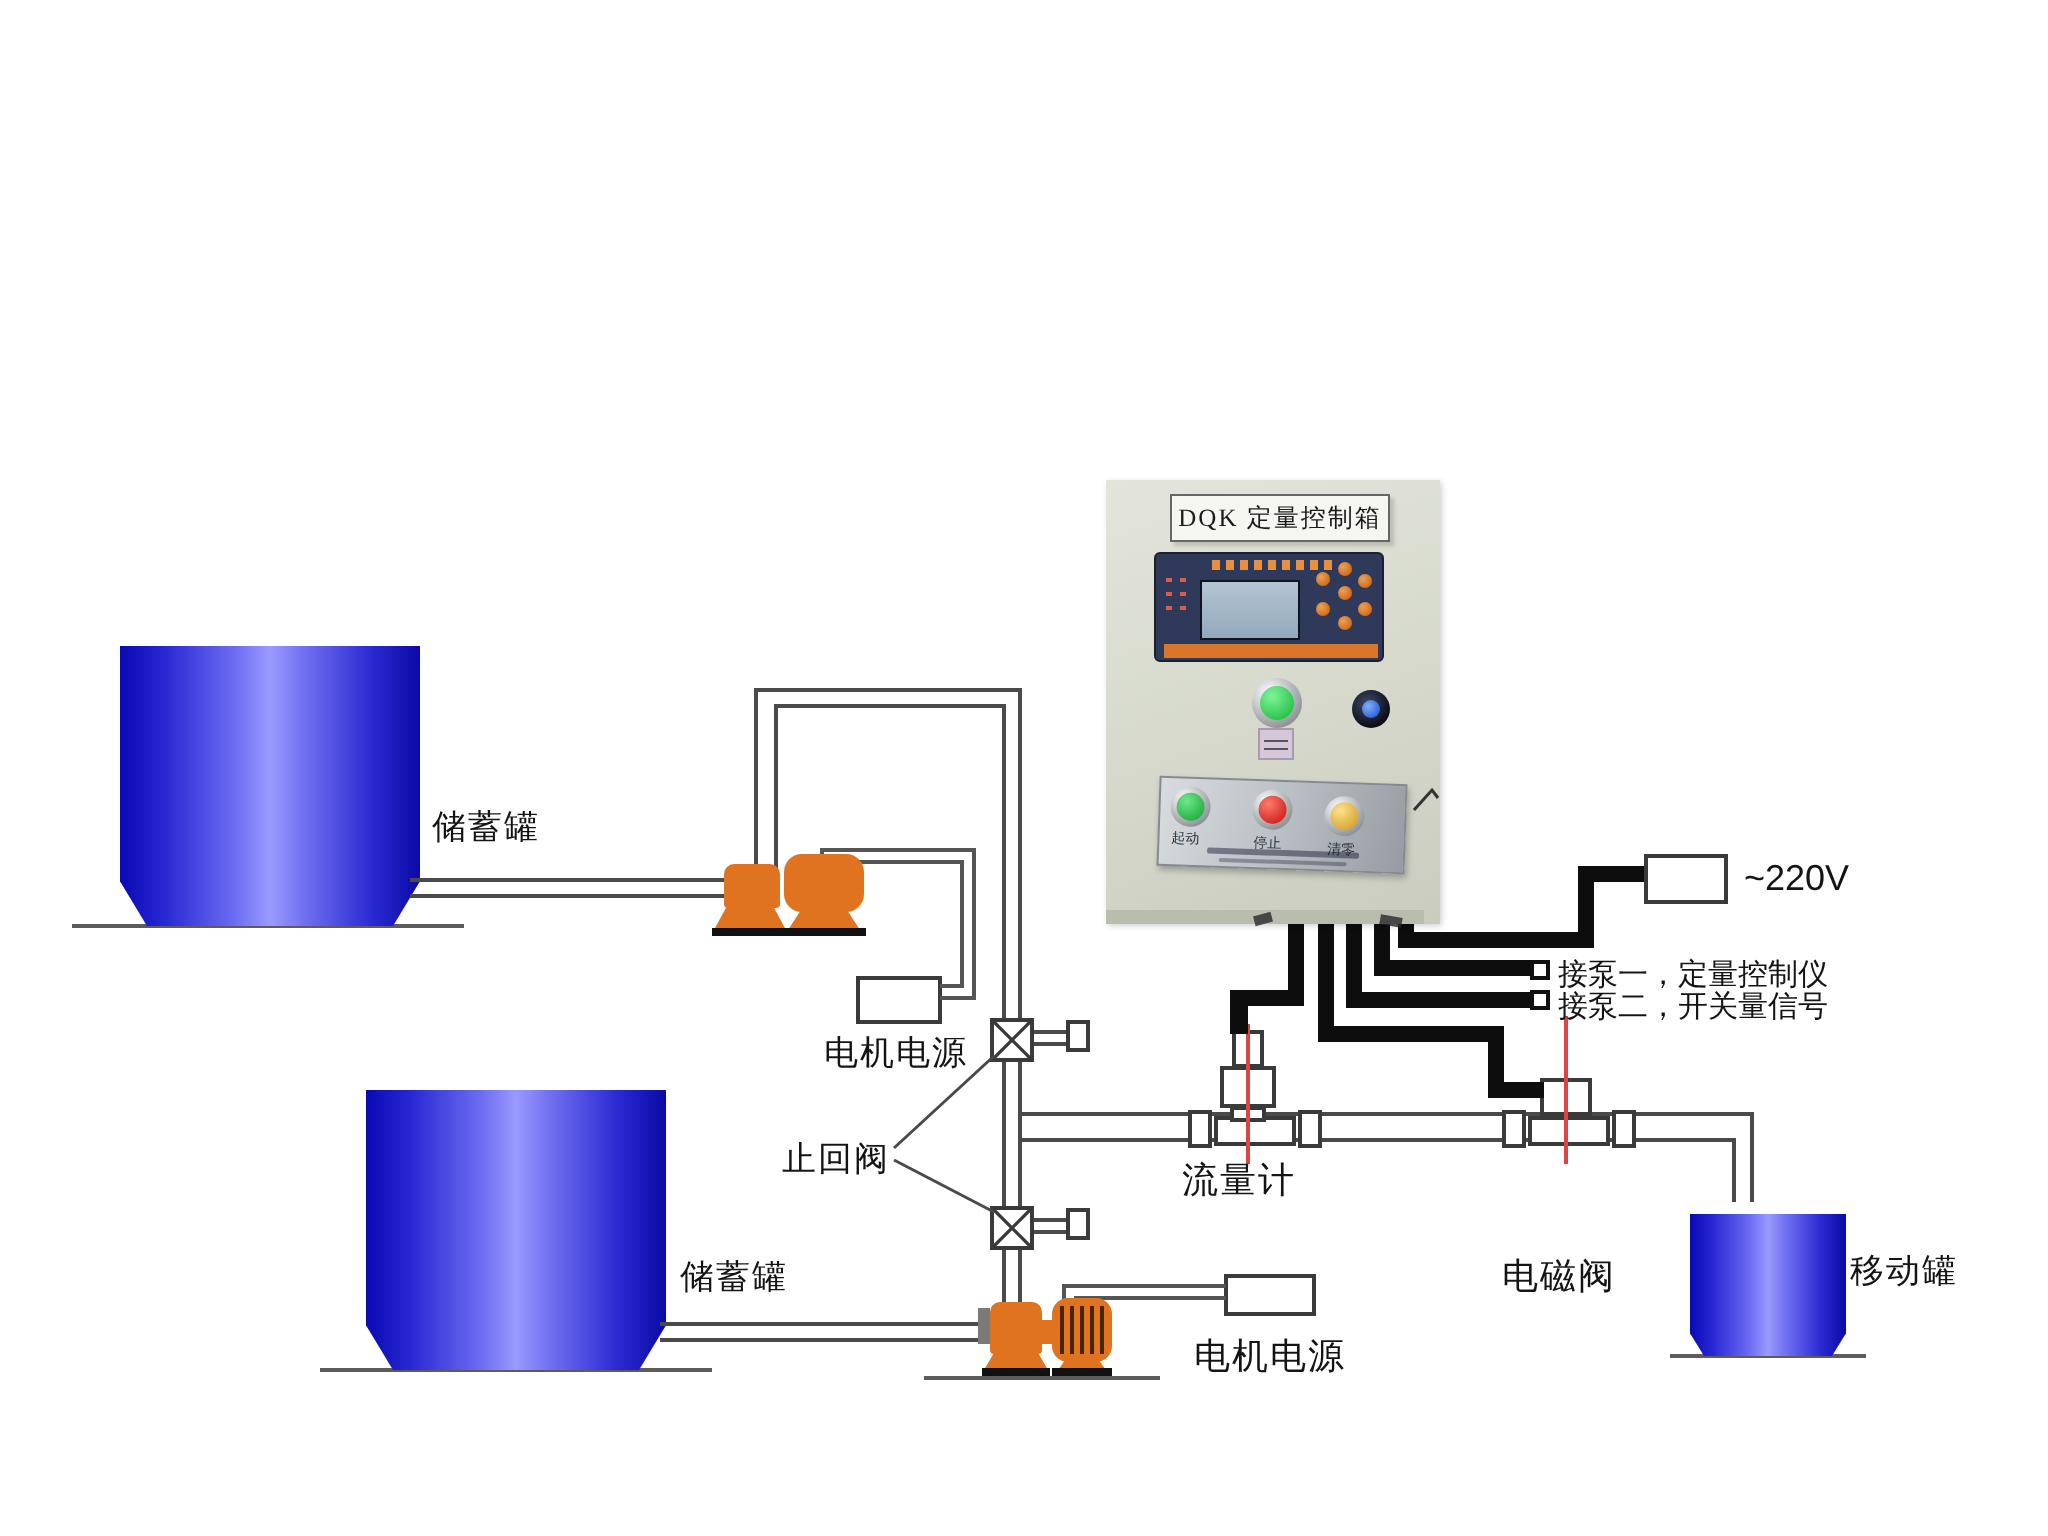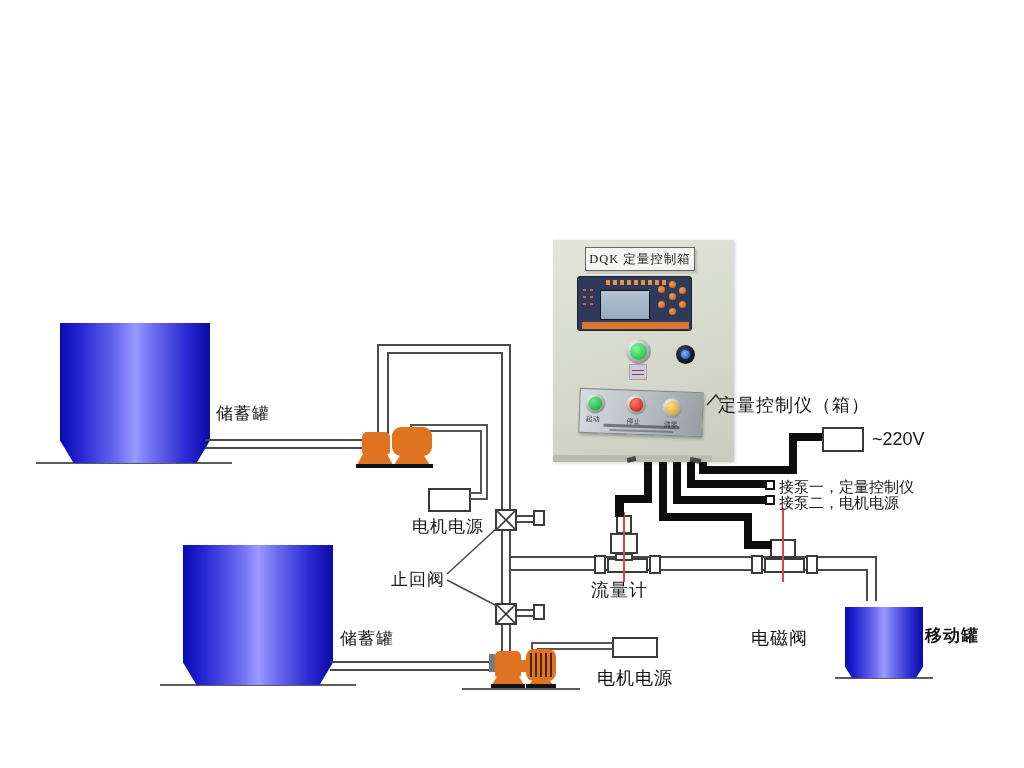--- a/index.html
+++ b/index.html
@@ -135,21 +135,21 @@
   <div class="abs" style="left:489px;top:654px;width:6px;height:18px;background:#7a7a7a;"></div>
   <div class="orange" style="left:495px;top:651px;width:26px;height:26px;border-radius:5px 5px 2px 2px;"></div>
   <div class="foot" style="left:492px;top:675px;width:32px;height:10px;"></div>
   <div class="pad" style="left:491px;top:684px;width:34px;height:4px;"></div>
   <div class="orange" style="left:519px;top:660px;width:9px;height:12px;"></div>
   <div class="orange" style="left:526px;top:649px;width:30px;height:32px;border-radius:8px;"></div>
   <div class="abs" style="left:530px;top:653px;width:22px;height:24px;background:repeating-linear-gradient(90deg,#4a2408 0 2px,#e0761f 2px 5px);"></div>
   <div class="foot" style="left:529px;top:679px;width:24px;height:6px;"></div>
   <div class="pad" style="left:526px;top:684px;width:30px;height:4px;"></div>
 
-  <div class="abs" style="left:553px;top:240px;width:181px;height:222px;background:linear-gradient(160deg,#e3e5db 0%,#d4d7ca 60%,#c9ccbf 100%);box-shadow:1px 1px 3px rgba(0,0,0,.18);">
+  <div class="abs" style="left:553px;top:240px;width:167px;height:222px;background:linear-gradient(160deg,#e3e5db 0%,#d4d7ca 60%,#c9ccbf 100%);box-shadow:1px 1px 3px rgba(0,0,0,.18);">
     <div class="abs" style="left:0;top:215px;width:159px;height:7px;background:#b9bdb0;"></div>
     <div class="abs" style="left:32px;top:7px;width:110px;height:24px;background:#f5f5f1;border:1px solid #666;box-shadow:2px 2px 2px rgba(0,0,0,.15);
                 font-family:'Liberation Serif','DejaVu Serif',serif;font-size:12.5px;color:#1a1a1a;text-align:center;line-height:22px;letter-spacing:1px;">DQK 定量控制箱</div>
 
     <div class="abs" style="left:24px;top:36px;width:115px;height:55px;background:#2f3a5a;border:1px solid #1a2030;border-radius:3px;">
       <div class="abs" style="left:28px;top:3px;width:60px;height:5px;background:repeating-linear-gradient(90deg,#e89040 0 4px,transparent 4px 7px);"></div>
       <div class="abs" style="left:5px;top:12px;width:3px;height:20px;background:repeating-linear-gradient(180deg,#d8604a 0 2px,transparent 2px 7px);"></div>
       <div class="abs" style="left:12px;top:12px;width:3px;height:20px;background:repeating-linear-gradient(180deg,#d8604a 0 2px,transparent 2px 7px);"></div>
       <div class="abs" style="left:22px;top:13px;width:50px;height:30px;background:linear-gradient(180deg,#b4c4d2,#93a9bb);border:1px solid #10141c;"></div>
       <div class="core" style="left:80px;top:9px;width:7px;height:7px;background:radial-gradient(circle at 35% 35%,#f0a050,#c05a10);"></div>
@@ -188,30 +188,29 @@
       <div class="abs" style="left:84px;top:28px;font-size:7px;color:#23323c;">清零</div>
       <div class="abs" style="left:24px;top:34px;width:76px;height:3px;background:rgba(30,35,55,.5);border-radius:1px;"></div>
       <div class="abs" style="left:30px;top:39px;width:64px;height:2px;background:rgba(30,35,55,.35);border-radius:1px;"></div>
     </div>
   </div>
   <div class="abs" style="left:627px;top:457px;width:9px;height:5px;background:#2a2a2a;transform:rotate(-15deg);opacity:.8;"></div>
   <div class="abs" style="left:690px;top:458px;width:11px;height:5px;background:#2a2a2a;transform:rotate(10deg);opacity:.8;"></div>
 
   <div class="lab" style="left:216px;top:402px;">储蓄罐</div>
   <div class="lab" style="left:340px;top:627px;">储蓄罐</div>
-  <div class="lab" style="left:925px;top:624px;font-weight:bold;">移动罐</div>
+  <div class="lab" style="left:925px;top:624px;">移动罐</div>
   <div class="lab" style="left:412px;top:515px;">电机电源</div>
   <div class="lab" style="left:597px;top:666px;font-size:18px;">电机电源</div>
   <div class="lab" style="left:391px;top:568px;">止回阀</div>
   <div class="lab" style="left:591px;top:578px;font-size:18px;">流量计</div>
   <div class="lab" style="left:751px;top:578px;font-size:18px;margin-top:48px;">电磁阀</div>
-  <div class="lab" style="left:718px;top:393px;font-size:18px;">定量控制仪（箱）</div>
   <div class="lab" style="left:872px;top:429px;font-size:18px;letter-spacing:0;">~220V</div>
   <div class="lab" style="left:779px;top:478px;font-size:15px;letter-spacing:0;">接泵一，定量控制仪</div>
-  <div class="lab" style="left:779px;top:494px;font-size:15px;letter-spacing:0;">接泵二，电机电源</div>
+  <div class="lab" style="left:779px;top:494px;font-size:15px;letter-spacing:0;">接泵二，开关量信号</div>
 
   <svg class="overlay" width="1024" height="768" viewBox="0 0 1024 768">
     <line x1="496" y1="510" x2="516" y2="530" stroke="#3a3a3a" stroke-width="1.6"></line>
     <line x1="516" y1="510" x2="496" y2="530" stroke="#3a3a3a" stroke-width="1.6"></line>
     <line x1="496" y1="604" x2="516" y2="624" stroke="#3a3a3a" stroke-width="1.6"></line>
     <line x1="516" y1="604" x2="496" y2="624" stroke="#3a3a3a" stroke-width="1.6"></line>
     <line x1="447" y1="574" x2="497" y2="528" stroke="#4a4a4a" stroke-width="1.5"></line>
     <line x1="447" y1="580" x2="497" y2="606" stroke="#4a4a4a" stroke-width="1.5"></line>
     <path d="M707,405 L716,395 L719,399" fill="none" stroke="#333" stroke-width="1.5"></path>
   </svg>

